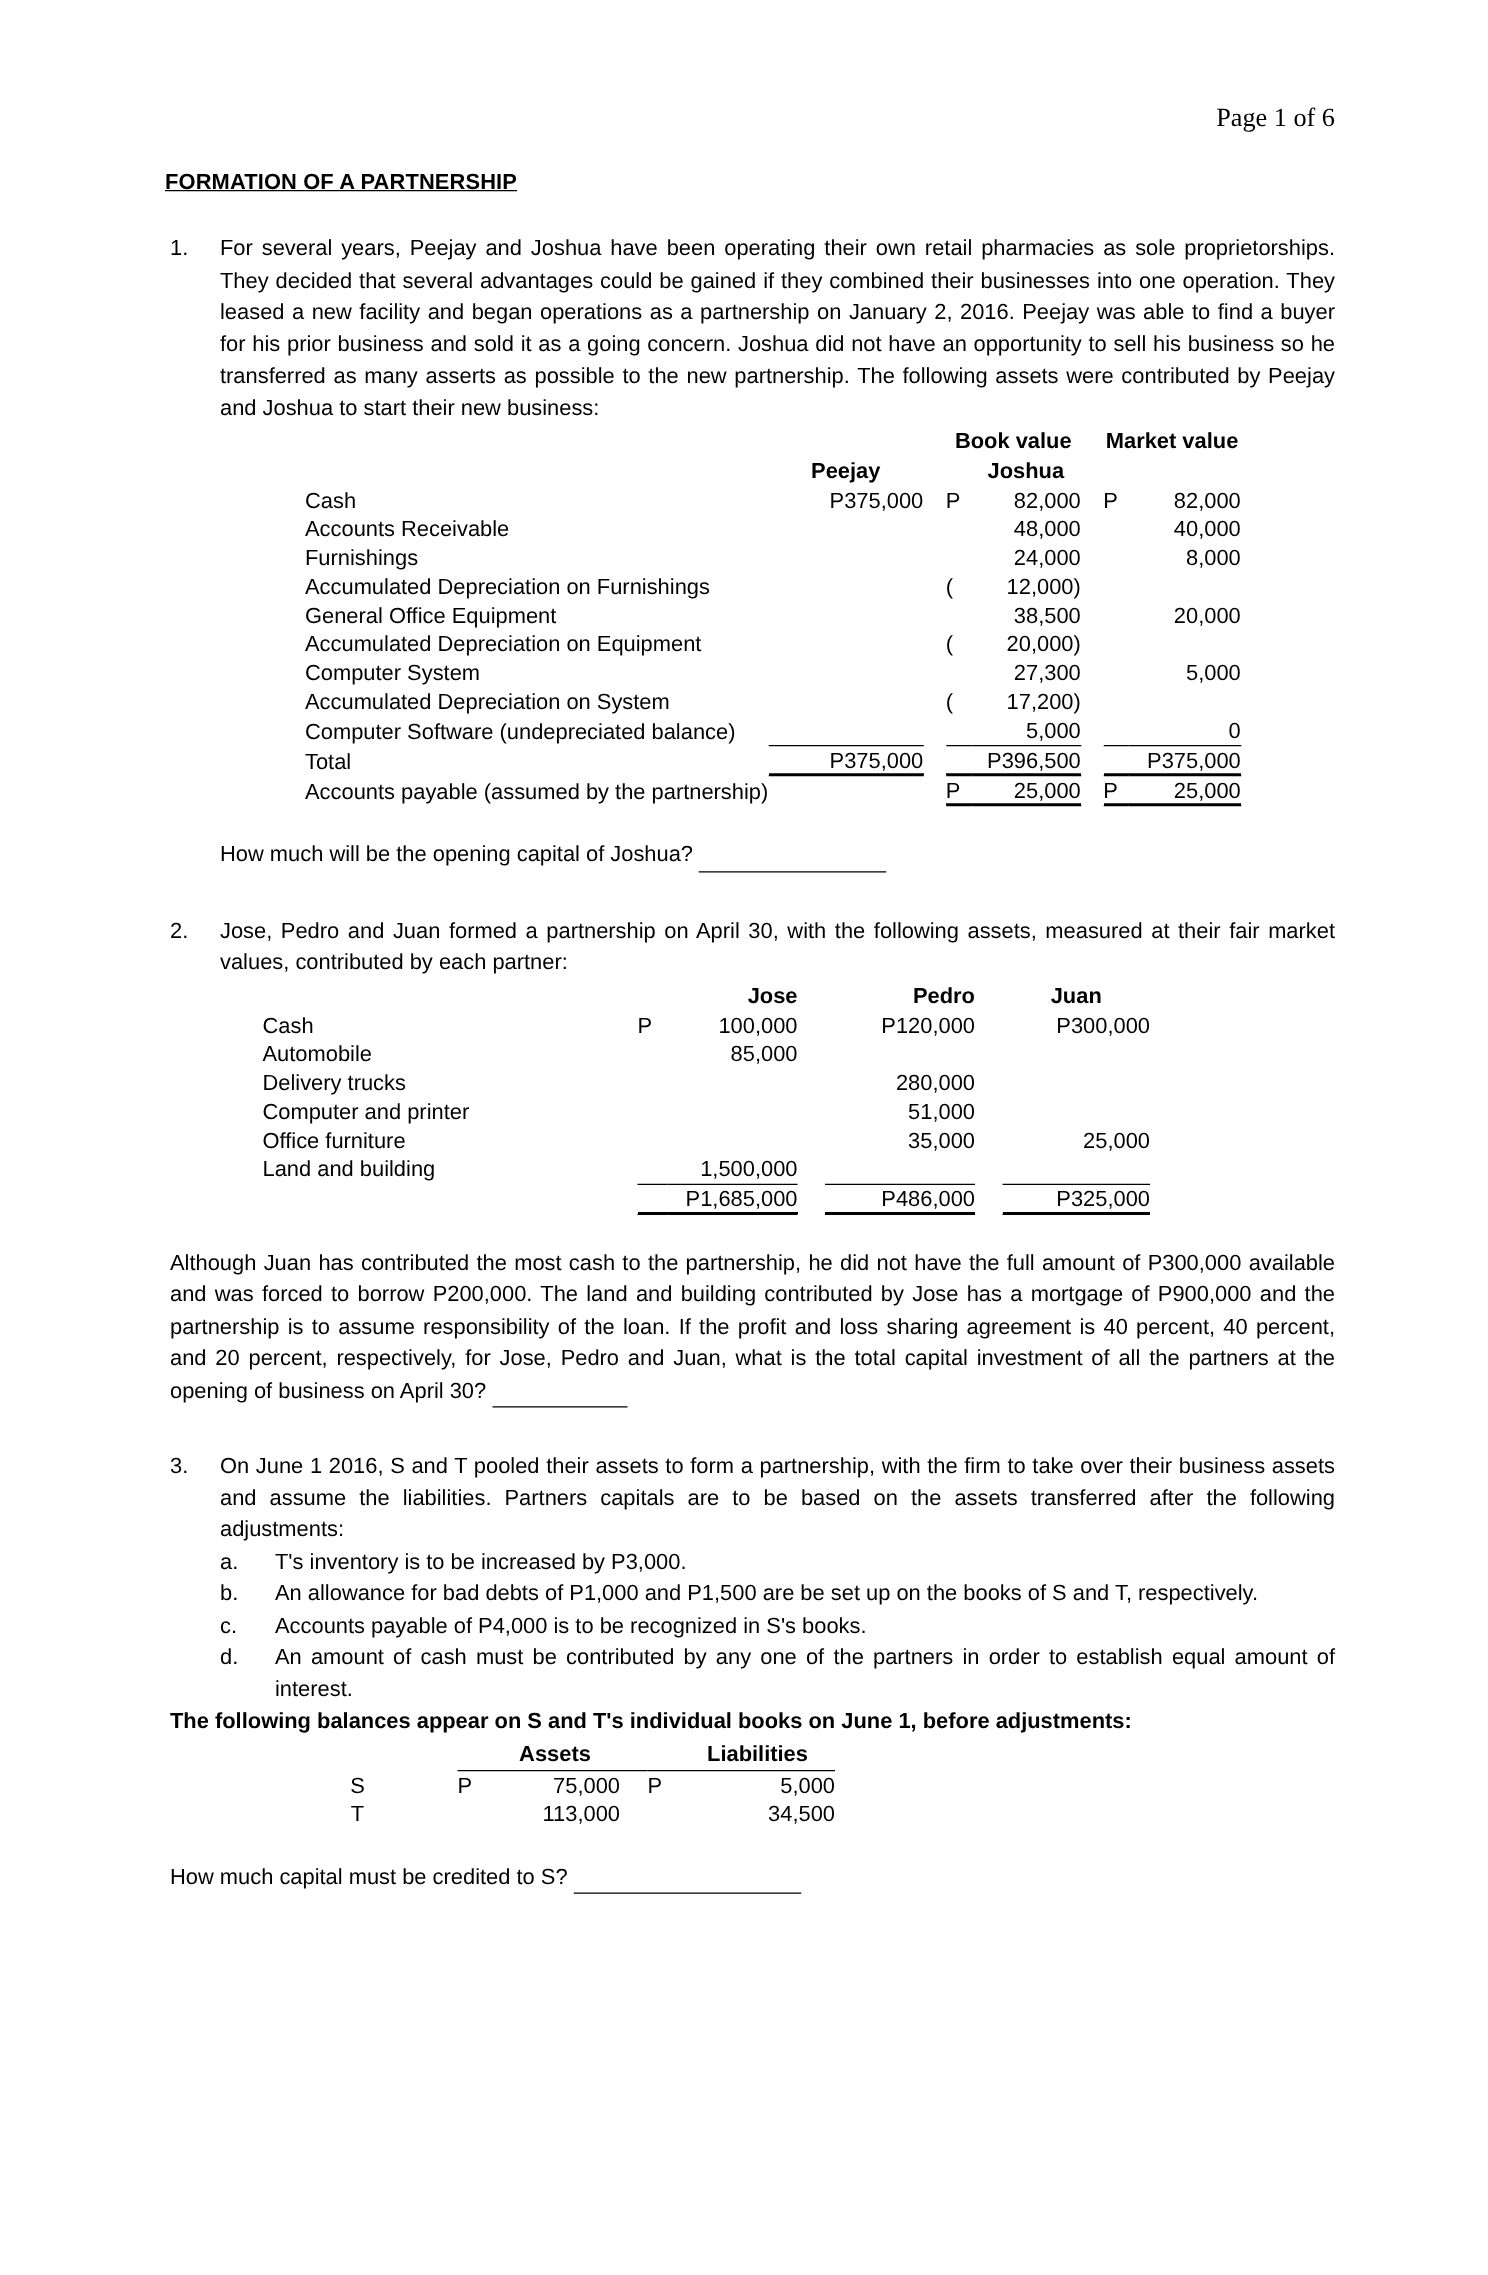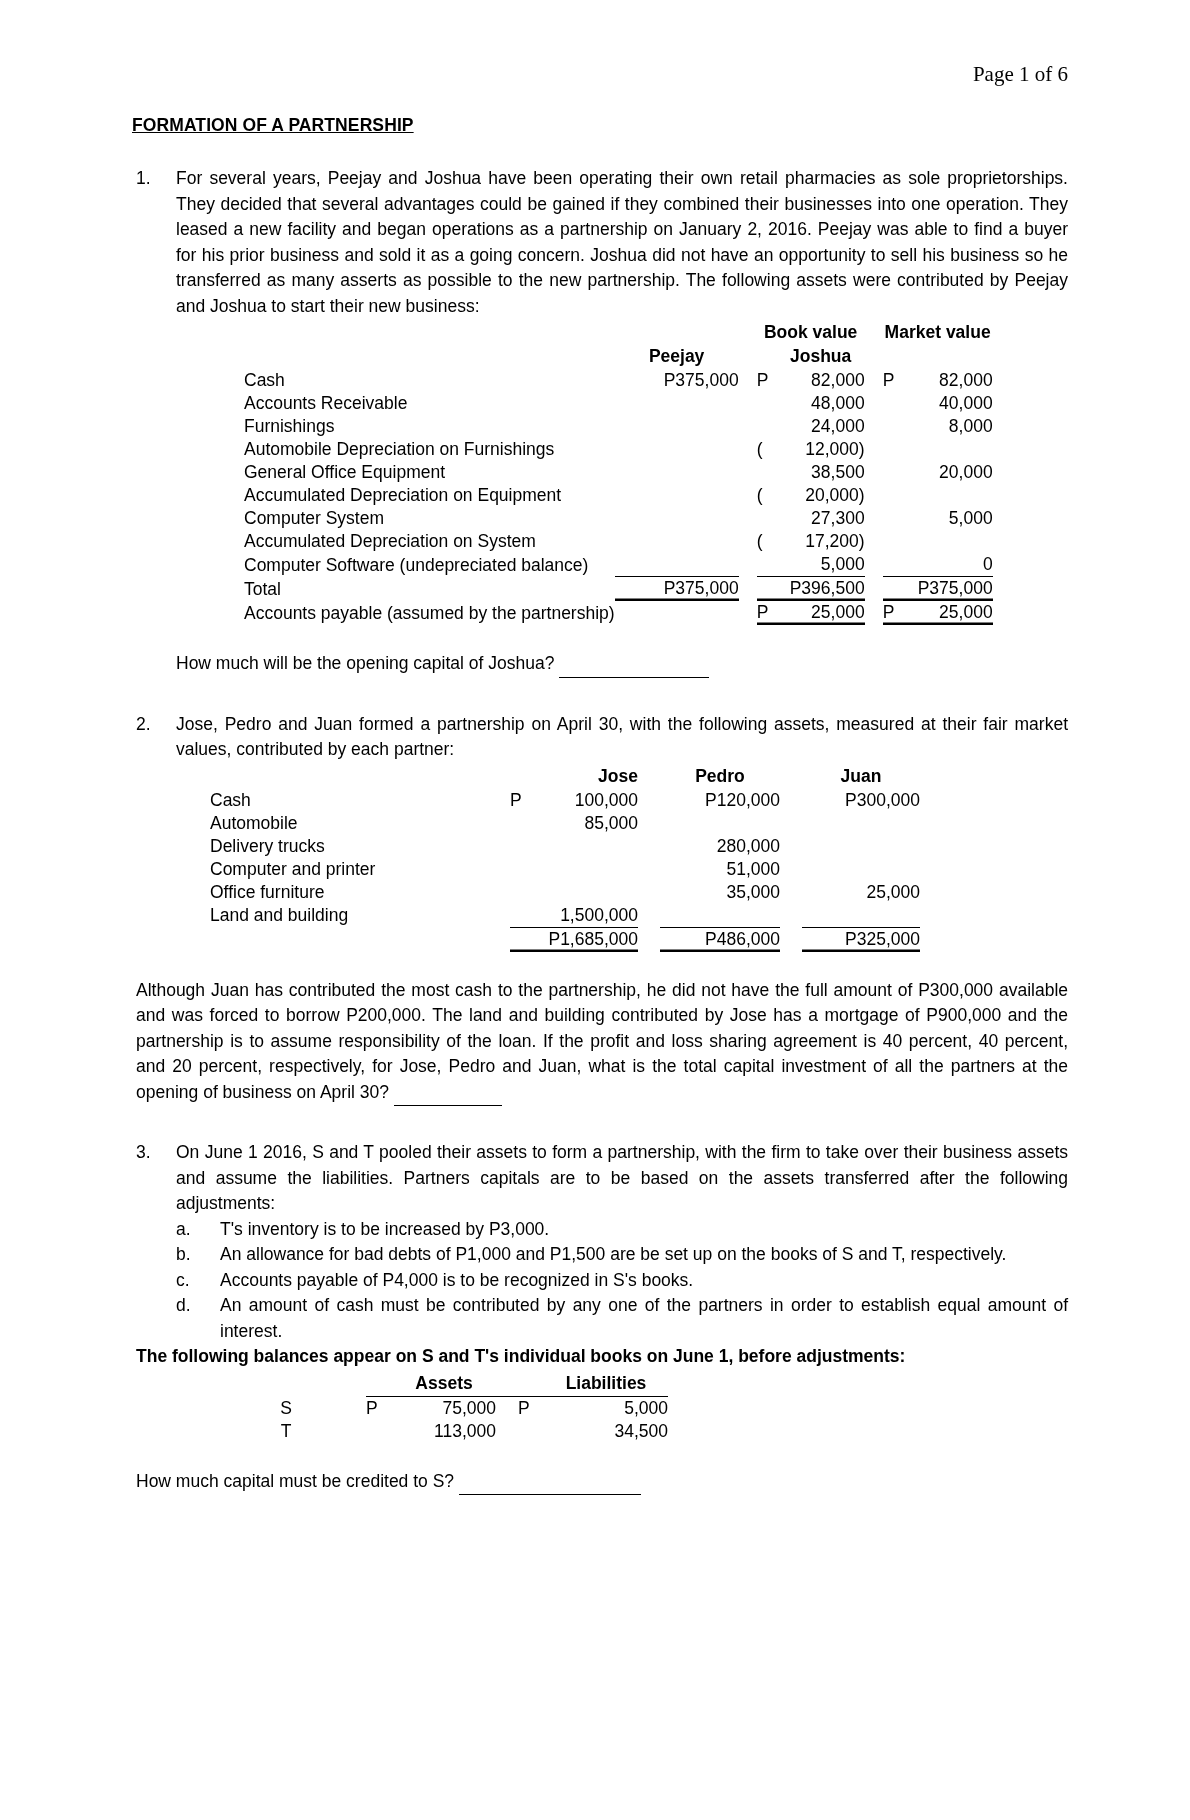--- a/index.html
+++ b/index.html
@@ -10,21 +10,21 @@
   body {
     font-family: "Liberation Sans", sans-serif;
     color: #000000;
   }
   .page {
     position: relative;
     width: 1174px;
     min-height: 1820px;
     background: #ffffff;
     box-sizing: border-box;
-    padding: 64px 96px 40px 96px;
+    padding: 84px 96px 40px 96px;
   }
   .page-header {
     text-align: right;
     font-family: "Liberation Serif", serif;
     font-size: 21px;
     line-height: 1;
     margin: 0 10px 30px 0;
   }
   .doc-title {
     font-size: 17.5px;
@@ -102,21 +102,21 @@
   .t1 .c-jbook  { width: 88px; }
   .t1 .c-gap2   { width: 18px; }
   .t1 .c-mcur   { width: 20px; }
   .t1 .c-mkt    { width: 90px; }
   
   .t2 { margin-left: 34px; }
   .t2 .c-label { width: 300px; }
   .t2 .c-jcur  { width: 24px; }
   .t2 .c-jose  { width: 104px; text-align: right; }
   .t2 .c-gap   { width: 22px; }
-  .t2 .c-pedro { width: 120px; }
+  .t2 .c-pedro { width: 120px; text-align: right; }
   .t2 .c-gap2  { width: 22px; }
   .t2 .c-juan  { width: 118px; }
   
   .t3 { margin-left: 110px; }
   .t3 .c-label { width: 160px; text-align:center; }
   .t3 .c-acur  { width: 26px; }
   .t3 .c-assets{ width: 104px; }
   .t3 .c-gap   { width: 22px; }
   .t3 .c-lcur  { width: 26px; }
   .t3 .c-liab  { width: 124px; }
@@ -211,21 +211,21 @@
         <td class="lbl">Furnishings</td>
         <td class="num"></td>
         <td></td>
         <td class="cur"></td>
         <td class="num">24,000</td>
         <td></td>
         <td class="cur"></td>
         <td class="num">8,000</td>
       </tr>
       <tr>
-        <td class="lbl">Automobile Depreciation on Furnishings</td>
+        <td class="lbl">Accumulated Depreciation on Furnishings</td>
         <td class="num"></td>
         <td></td>
         <td class="cur">(</td>
         <td class="num">12,000)</td>
         <td></td>
         <td class="cur"></td>
         <td class="num"></td>
       </tr>
       <tr>
         <td class="lbl">General Office Equipment</td>

